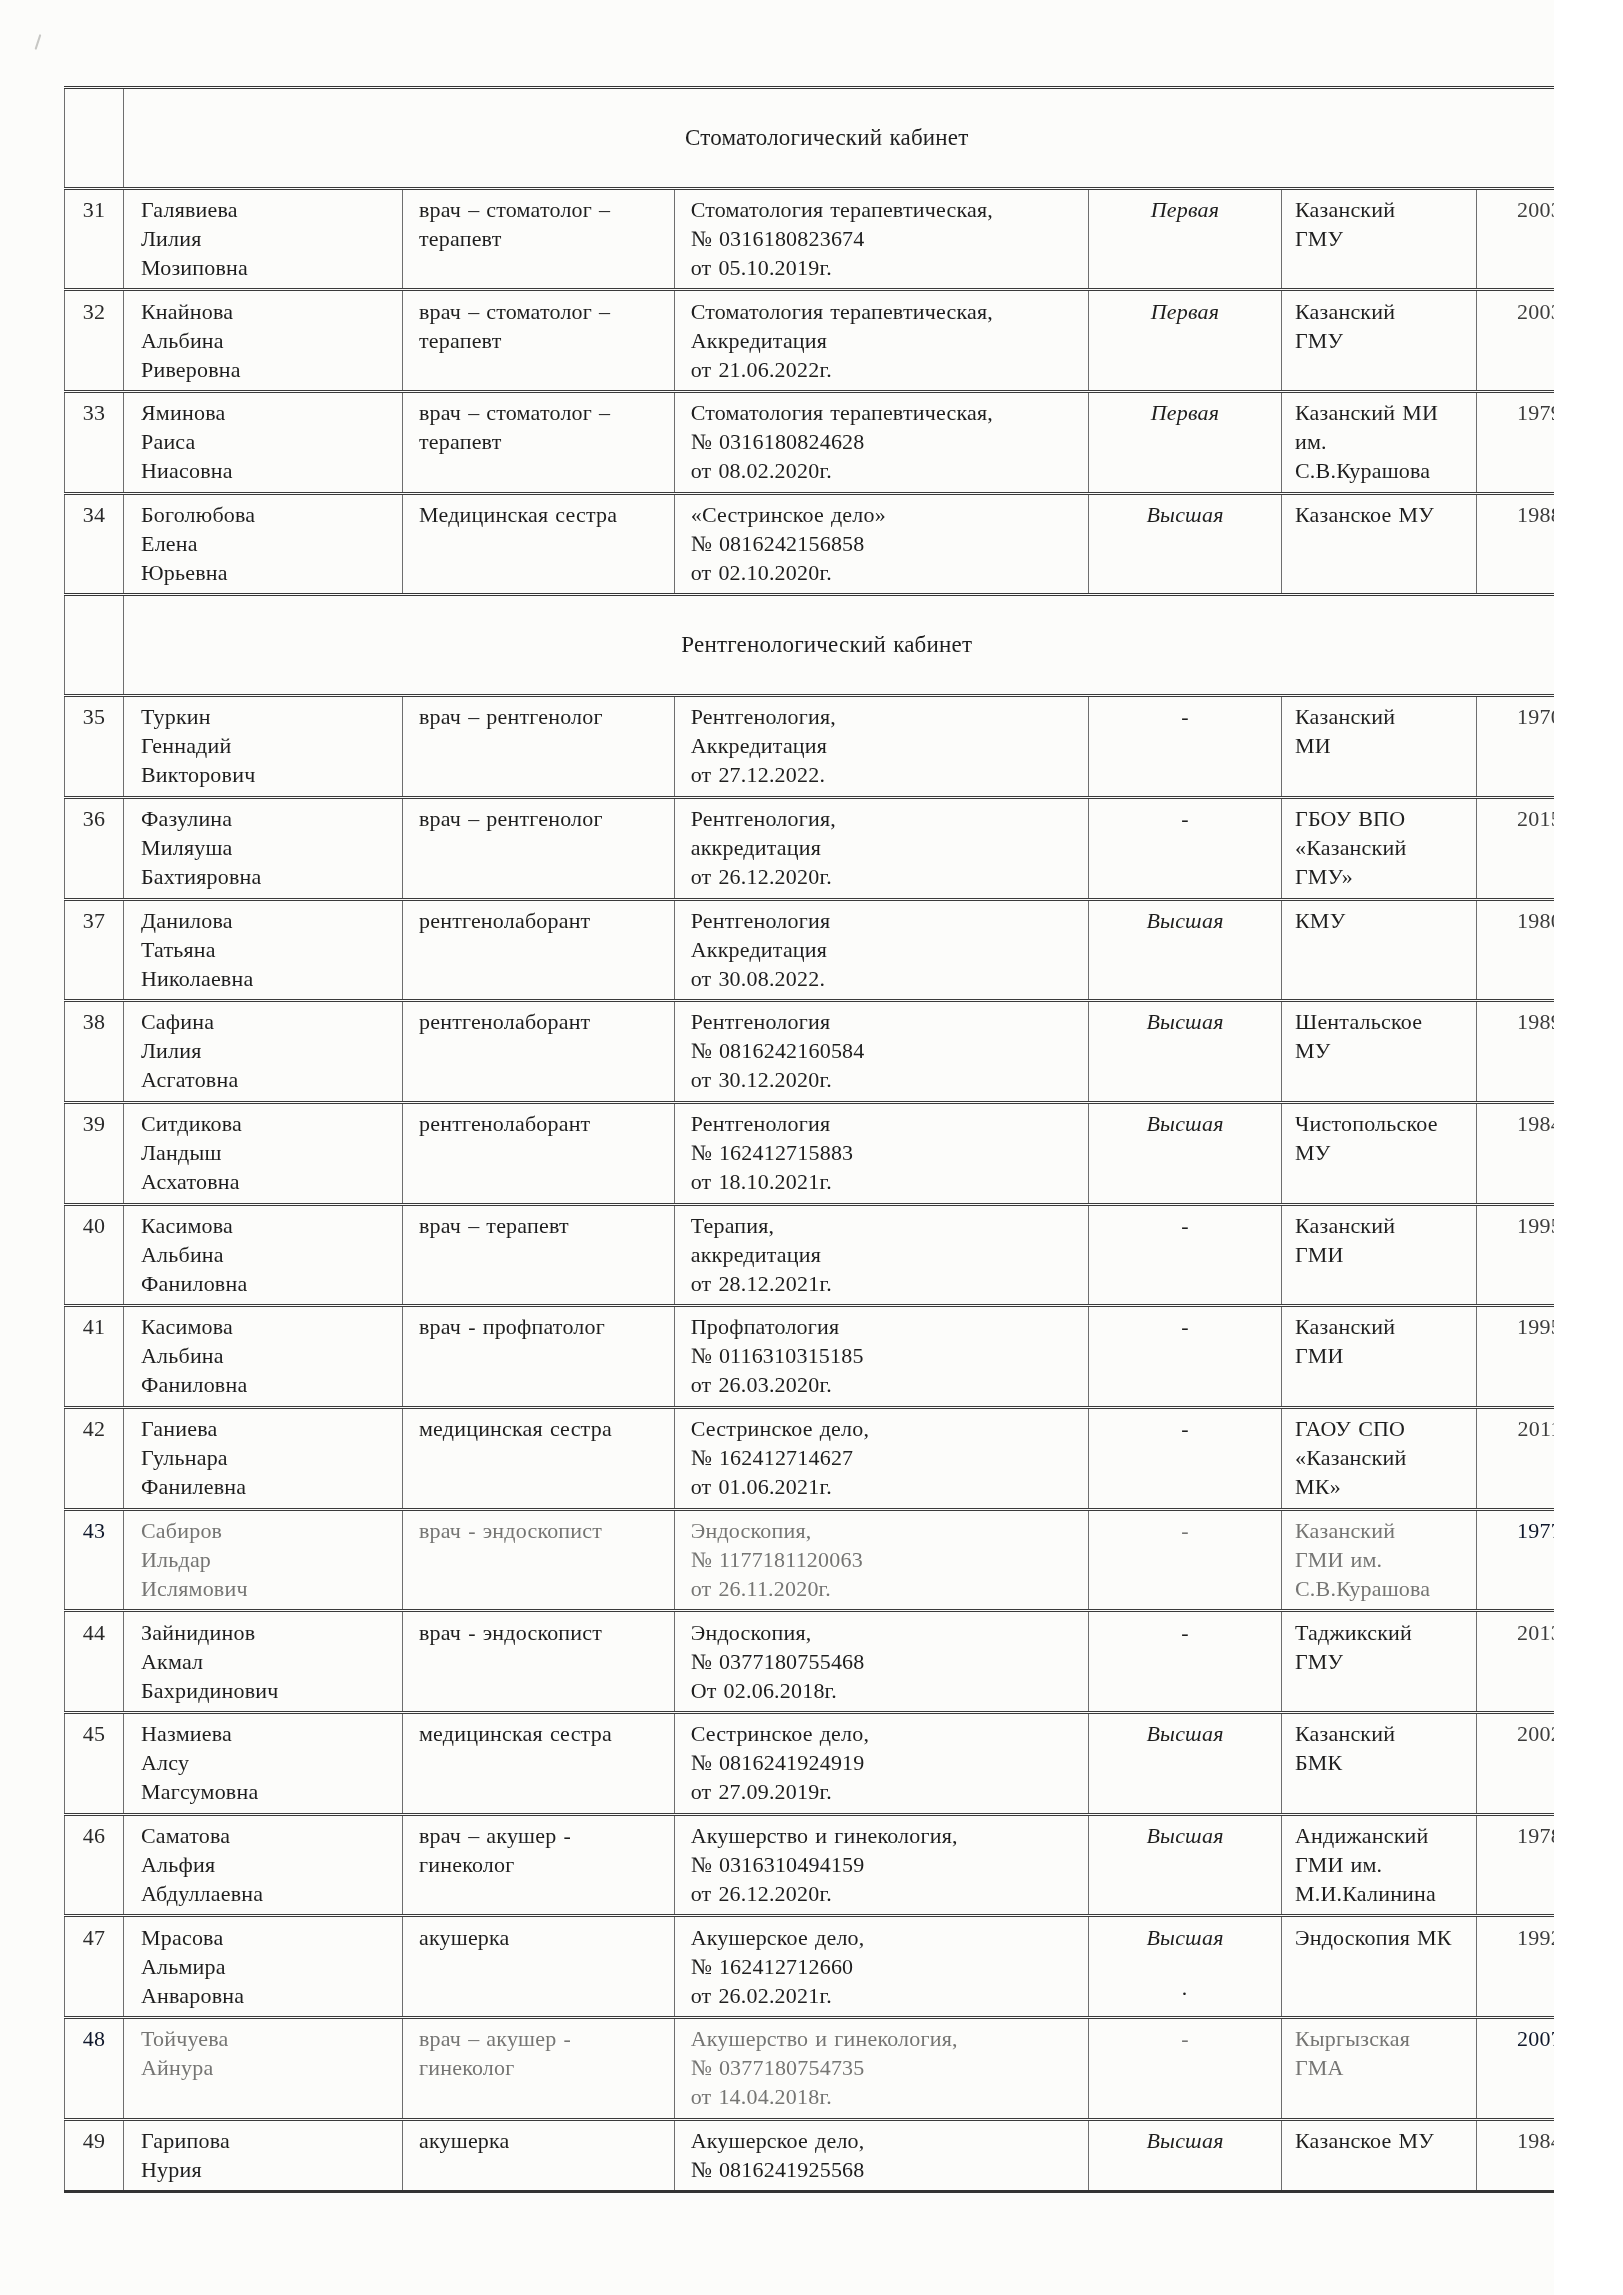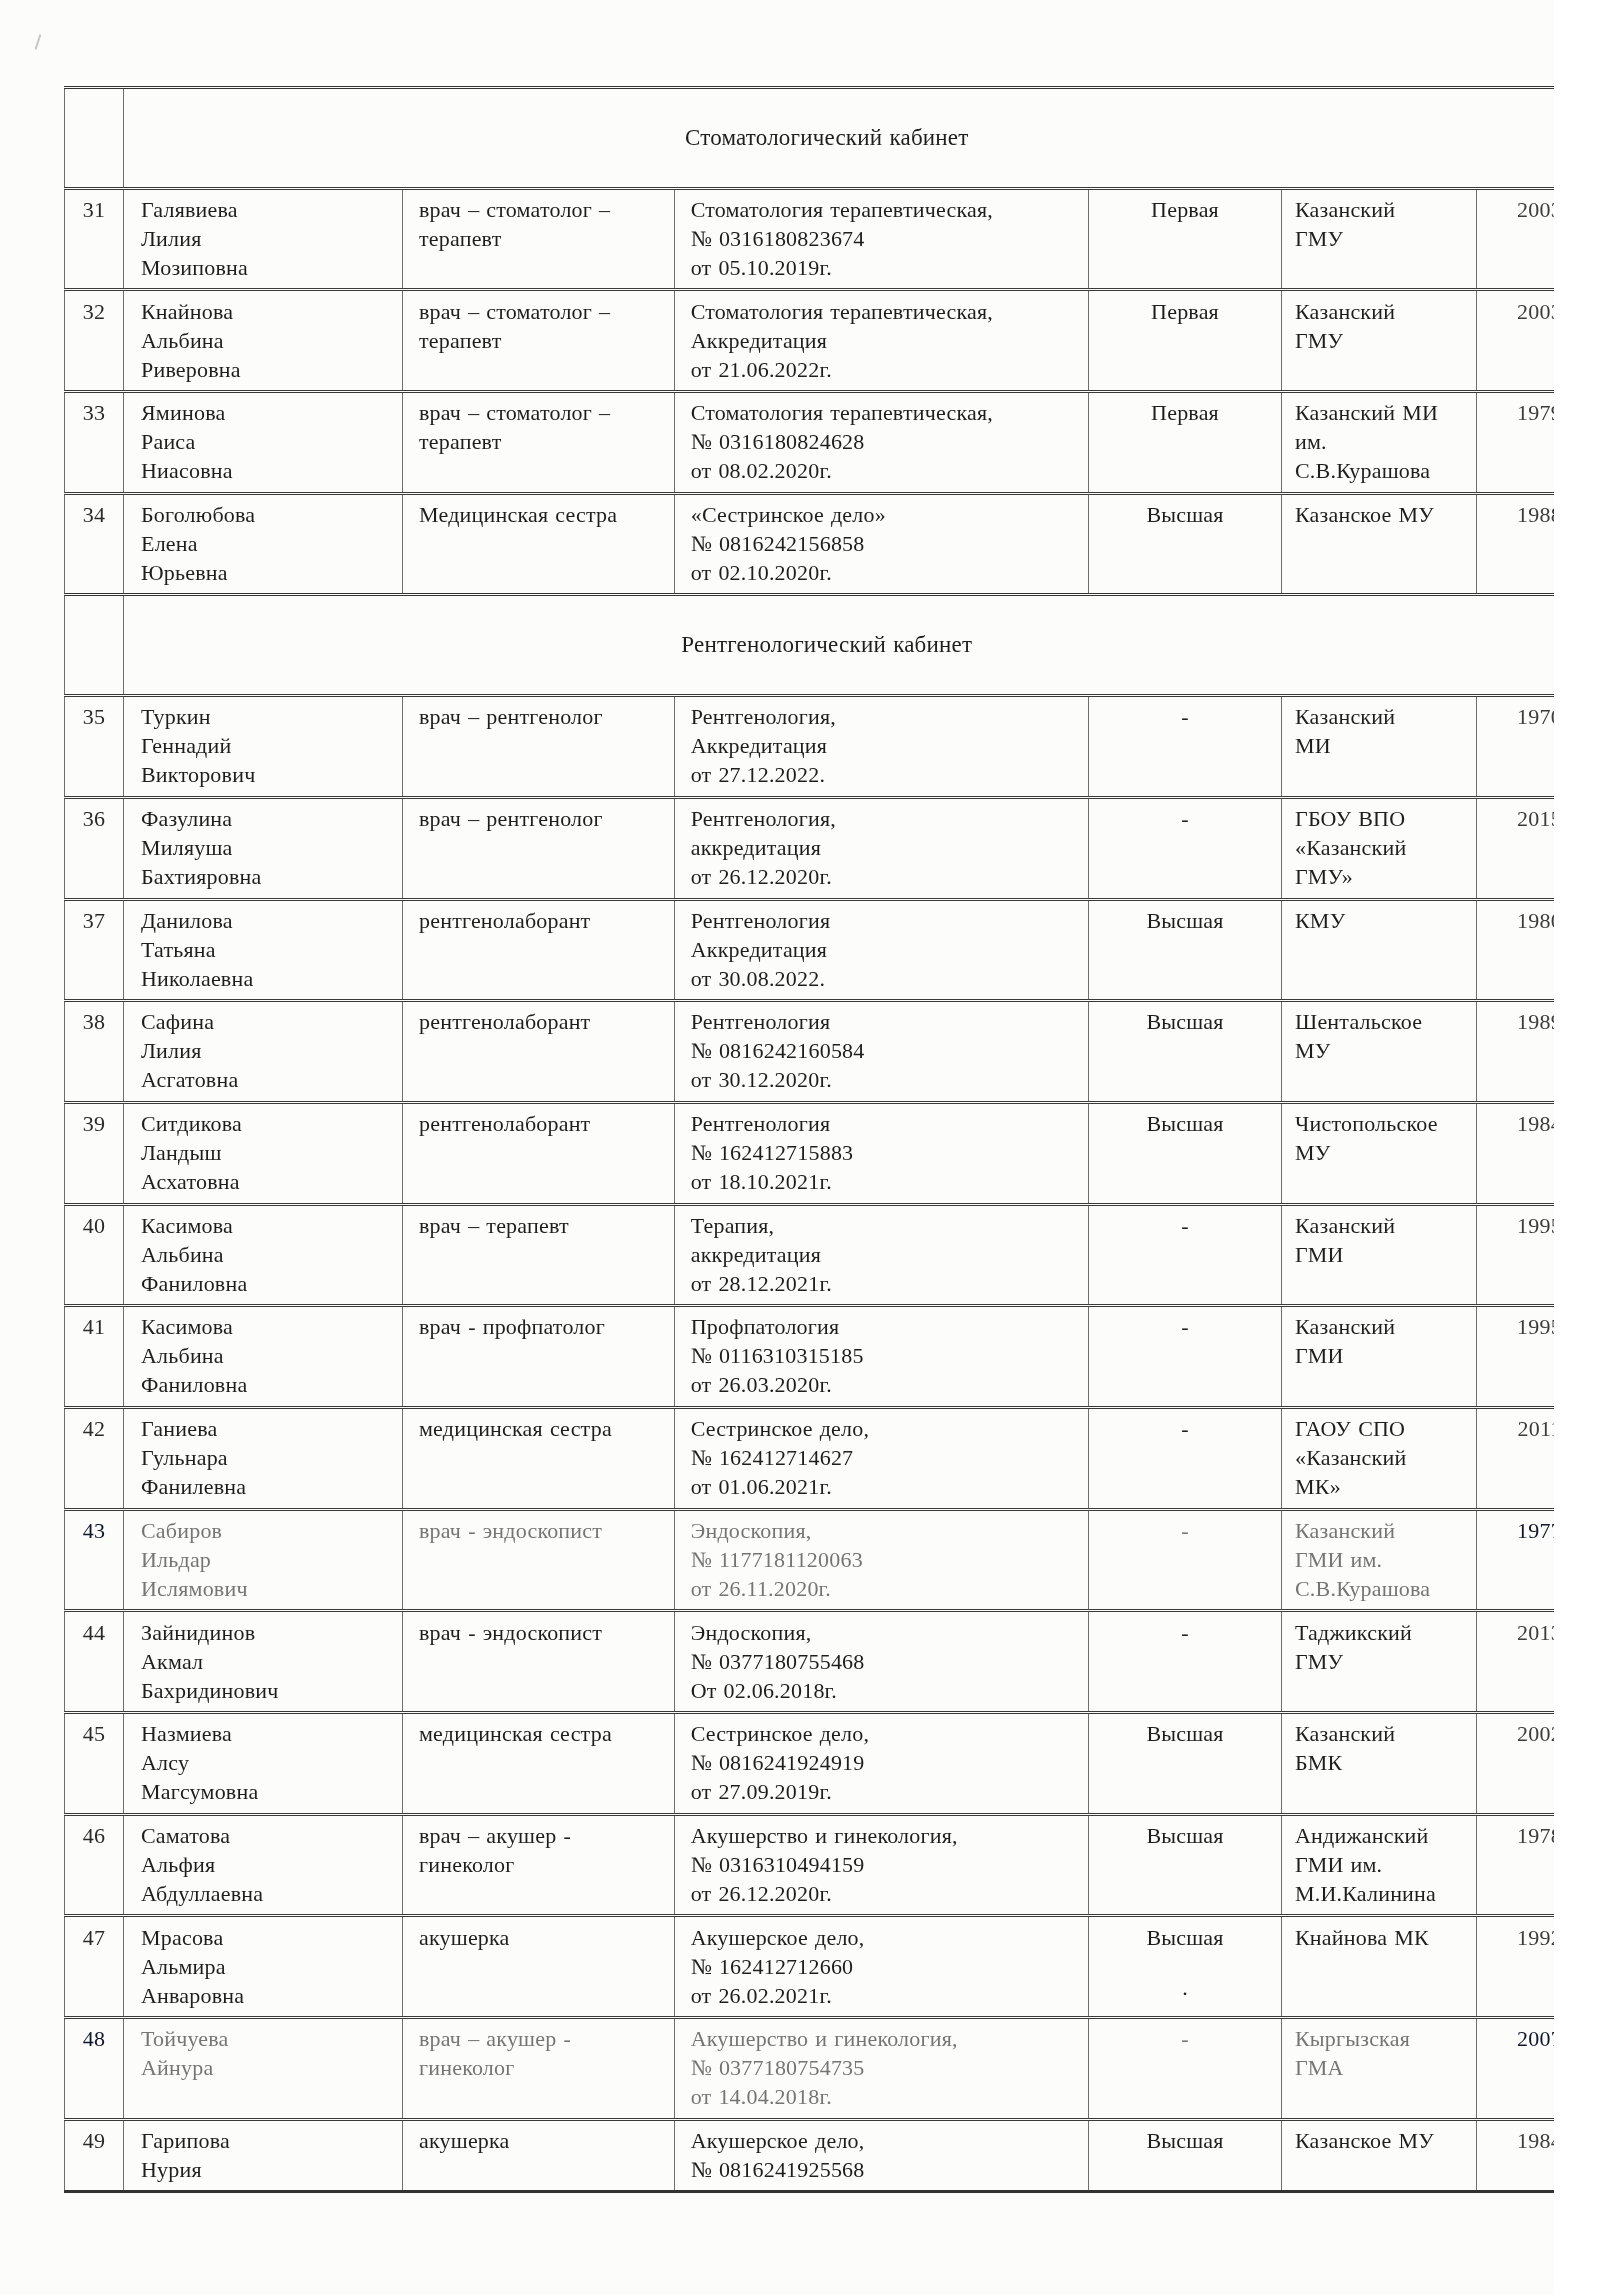--- a/index.html
+++ b/index.html
@@ -39,21 +39,21 @@
   tr.section-row td{height:86px;vertical-align:middle;}
   .section-title{
     text-align:center;
     font-size:23px;
     padding-right:79px;
   }
   .col-num{text-align:center;padding-left:1.3px;padding-right:1.3px;color:#2a2a2a;}
   .col-name{padding-left:17px;}
   .col-pos{padding-left:16px;}
   .col-spec{padding-left:15.7px;}
-  .col-cat{text-align:center;}
+  .col-cat{text-align:center;font-style:italic;}
   .col-edu{padding-left:13px;}
   .col-year{text-align:center;color:#3c3c3c;}
   .ln{white-space:nowrap;}
   tr.faded td{color:#757573;}
   tr.faded .col-year,tr.faded .col-num{color:#0f172a;}
   .cat-note{margin-top:29px;text-align:center;line-height:13px;}
   
   .scan-mark{
     position:absolute;left:37px;top:34px;width:2px;height:15.7px;
     background:#9a9a98;transform:rotate(18deg);border-radius:1.3px;opacity:.55;
@@ -506,21 +506,21 @@
     <td class="col-spec">
             <div class="ln">Акушерское дело,</div>
             <div class="ln">№ 162412712660</div>
             <div class="ln">от 26.02.2021г.</div>
           </td>
     <td class="col-cat">
             <div class="ln">Высшая</div>
             <div class="cat-note">.</div>
           </td>
     <td class="col-edu">
-            <div class="ln">Кнайнова МК</div>
+            <div class="ln">Эндоскопия МК</div>
           </td>
     <td class="col-year">1992</td>
   </tr>
 
   <tr class="data-row faded">
     <td class="col-num">48</td>
     <td class="col-name">
             <div class="ln">Тойчуева</div>
             <div class="ln">Айнура</div>
           </td>

